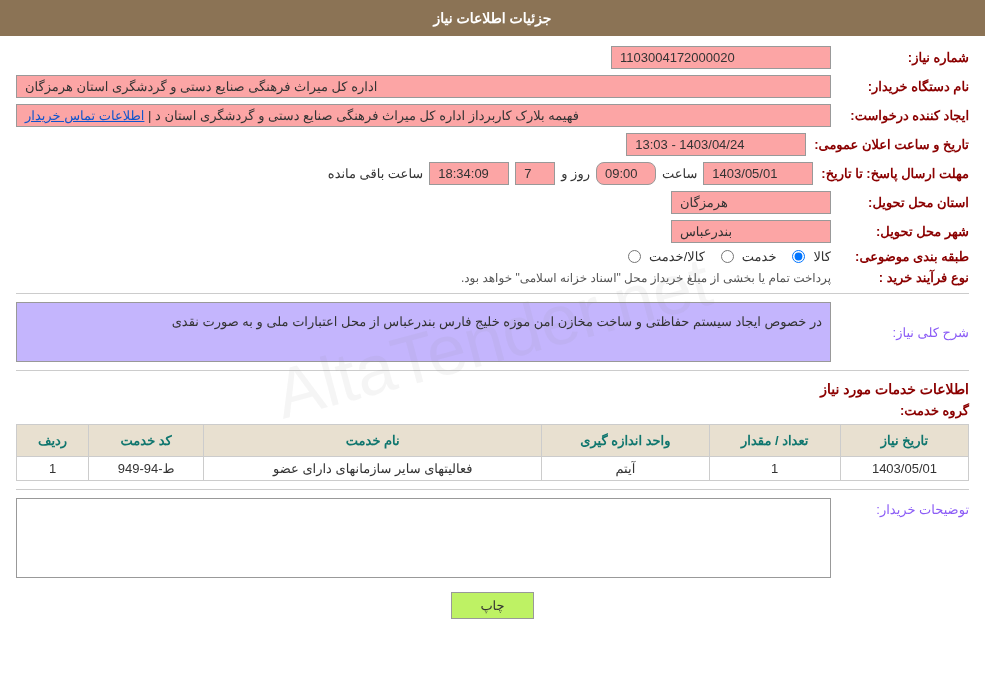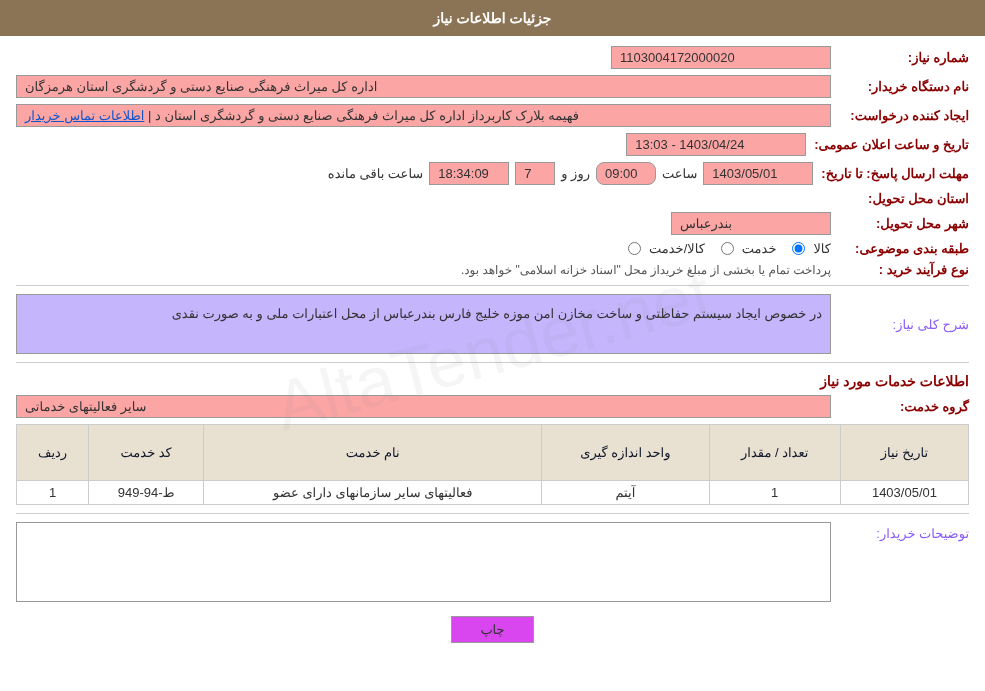--- a/index.html
+++ b/index.html
@@ -88,24 +88,24 @@
     .table-container {
       margin-top: 6px;
     }
     table {
       width: 100%;
       border-collapse: collapse;
     }
     table th {
       background: #E8E0D0;
       border: 1px solid #ccc;
-      padding: 20px 8px;
+      padding: 8px 8px;
       text-align: center;
-      font-weight: normal;
-      color: #0f172a;
+      font-weight: bold;
+      color: #0f766e;
     }
     table td {
       border: 1px solid #ccc;
       padding: 4px 8px;
       text-align: center;
       background: #fff;
     }
     .textarea-box {
       width: 100%;
       border: 1px solid #999;
@@ -125,21 +125,21 @@
     .btn {
       padding: 5px 28px;
       border: 1px solid #999;
       background: #E8E0D0;
       cursor: pointer;
       font-family: Tahoma, Arial, sans-serif;
       font-size: 13px;
       color: #333;
     }
     .btn-print {
-      background: #d946ef;
+      background: #bef264;
     }
     .watermark-area {
       position: relative;
     }
     .watermark {
       position: absolute;
       top: 50%;
       left: 50%;
       transform: translate(-50%, -50%) rotate(-15deg);
       opacity: 0.08;
@@ -206,20 +206,21 @@
         <div class="value-box" style="min-width:60px;border-radius:8px;">09:00</div>
         <span>روز و</span>
         <div class="value-box" style="min-width:40px;">7</div>
         <div class="value-box" style="min-width:80px;">18:34:09</div>
         <span>ساعت باقی مانده</span>
       </div>
     </div>
 
     <div class="form-row">
       <span class="label">استان محل تحویل:</span>
+      <div class="value-box" style="min-width:160px;">هرمزگان</div>
     </div>
 
     <div class="form-row">
       <span class="label">شهر محل تحویل:</span>
       <div class="value-box" style="min-width:160px;">بندرعباس</div>
     </div>
 
     <div class="form-row">
       <span class="label">طبقه بندی موضوعی:</span>
       <div class="radio-group">
@@ -251,21 +252,20 @@
       <span class="label bold-label">شرح کلی نیاز:</span>
       <div class="description-box value-box-wide">در خصوص ایجاد سیستم حفاظتی و ساخت مخازن امن موزه خلیج فارس بندرعباس از محل اعتبارات ملی و به صورت نقدی</div>
     </div>
 
     <div class="divider"></div>
 
     <div class="section-title">اطلاعات خدمات مورد نیاز</div>
 
     <div class="form-row">
       <span class="label">گروه خدمت:</span>
-      <div class="value-box value-box-wide">سایر فعالیتهای خدماتی</div>
     </div>
 
     <div class="table-container">
       <table>
         <thead>
           <tr>
             <th>تاریخ نیاز</th>
             <th>تعداد / مقدار</th>
             <th>واحد اندازه گیری</th>
             <th>نام خدمت</th>

